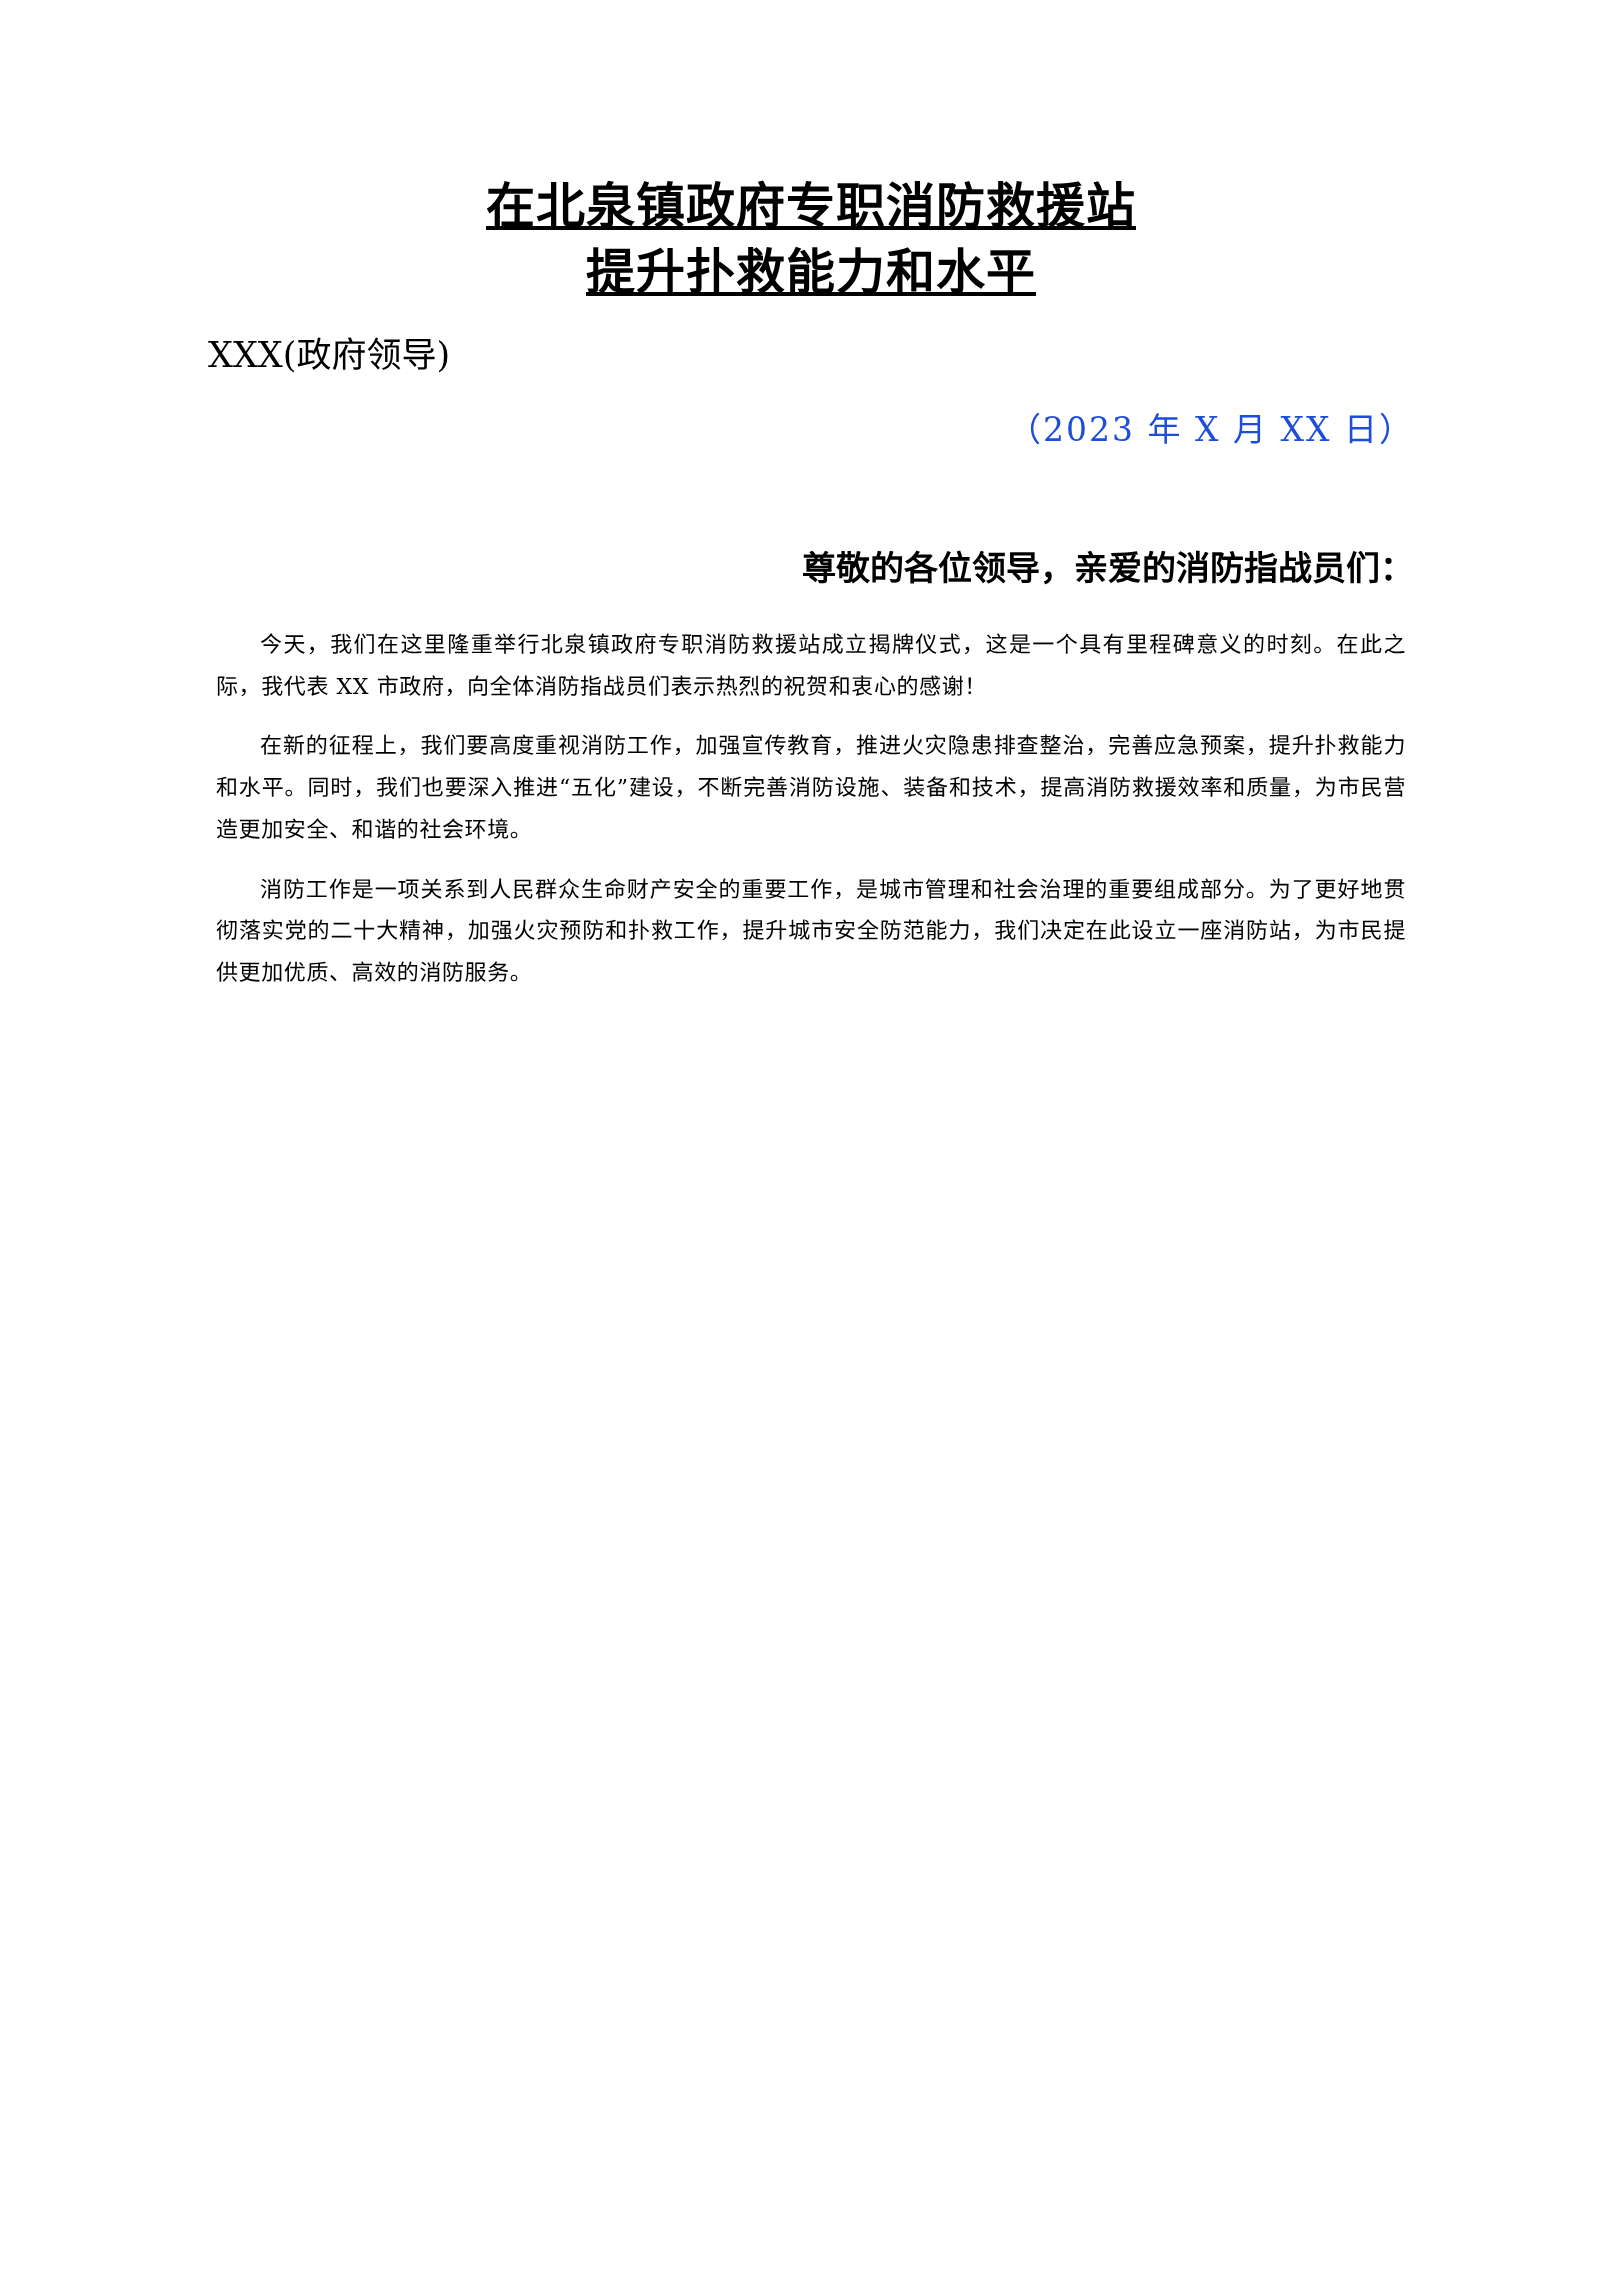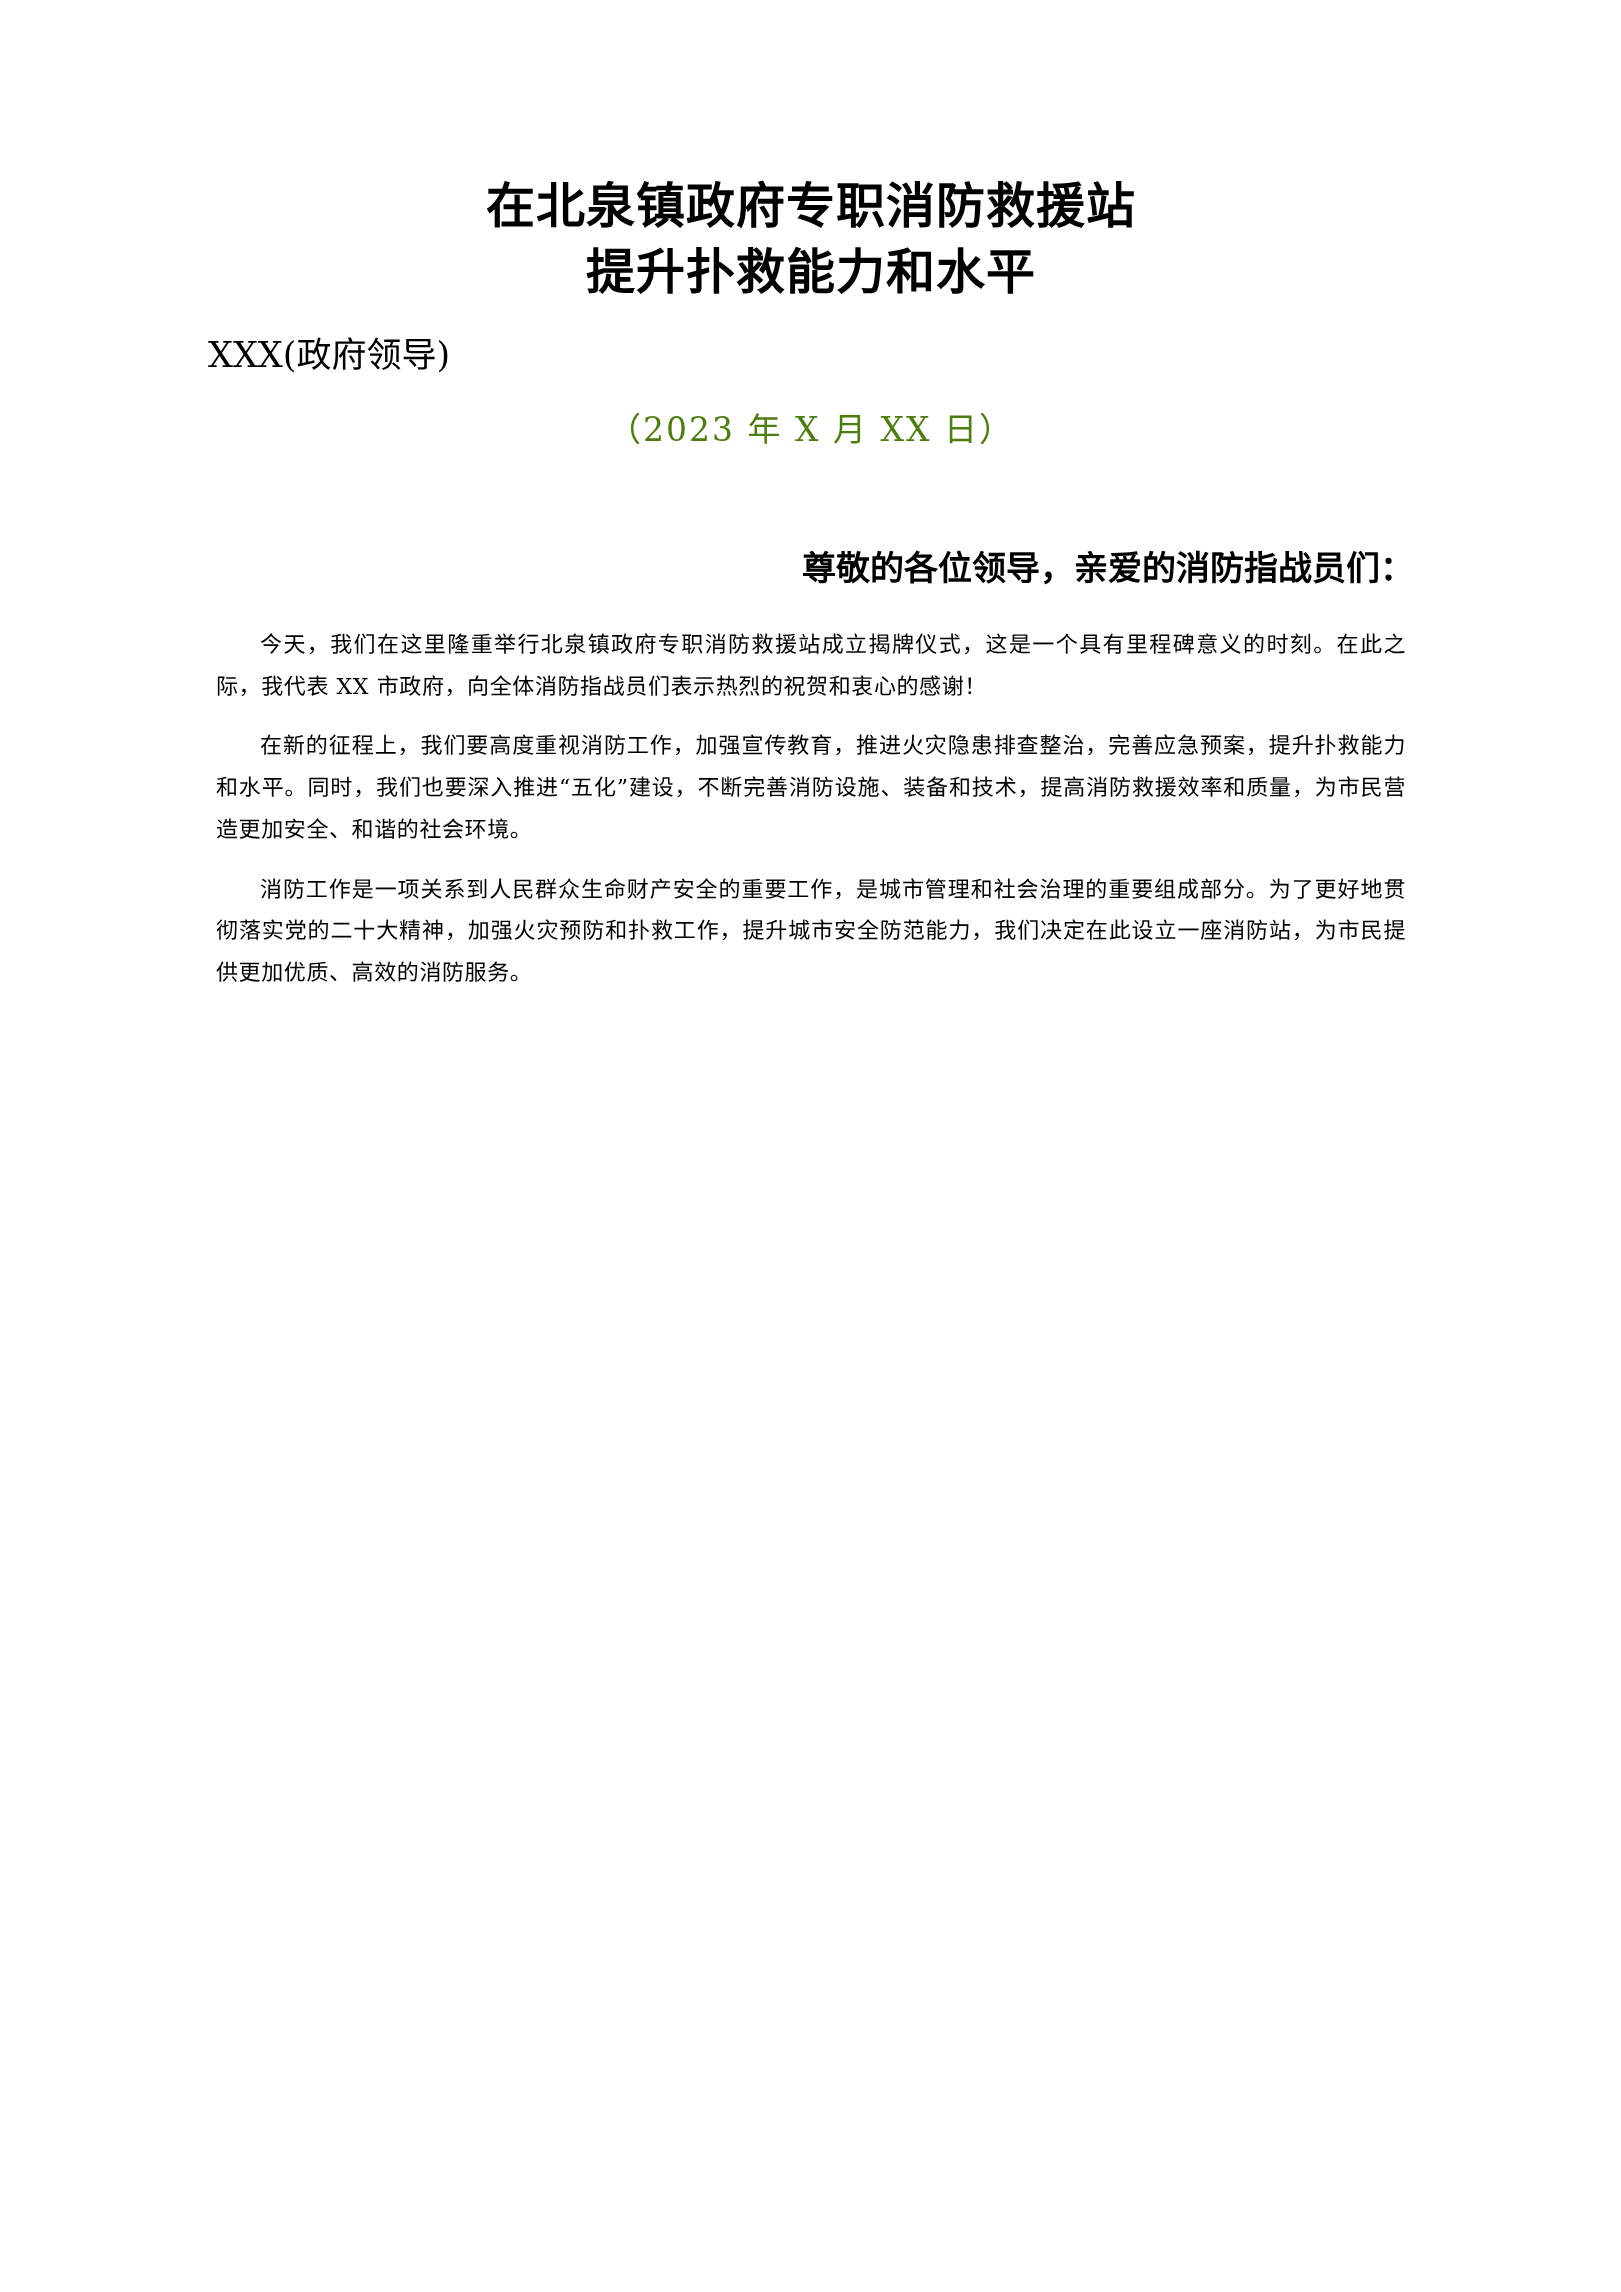--- a/index.html
+++ b/index.html
@@ -36,40 +36,41 @@
     font-weight: 700;
     font-size: 49px;
     line-height: 1.34;
     letter-spacing: 1px;
     color: #000000;
   }
 
   .title-line {
     display: block;
     white-space: nowrap;
+    text-decoration: underline;
   }
 
   .doc-byline {
     margin: 0;
     padding-top: 25.5px;
     font-family: "DejaVu Serif", "Liberation Serif", serif;
     font-size: 35px;
     line-height: 1.4;
     color: #000000;
   }
 
   .doc-date {
     margin: 0;
     padding-top: 27.4px;
-    text-align: center;
+    text-align: right;
     font-family: "DejaVu Serif", "Liberation Serif", serif;
     font-size: 33px;
     line-height: 1.4;
     letter-spacing: 2px;
-    color: #4d7c0f;
+    color: #1d4ed8;
   }
 
   
   .doc-salutation {
     margin: 0;
     padding-top: 90px;
     text-align: right;
     font-family: "DejaVu Sans", "Liberation Sans", sans-serif;
     font-weight: 700;
     font-size: 34px;

